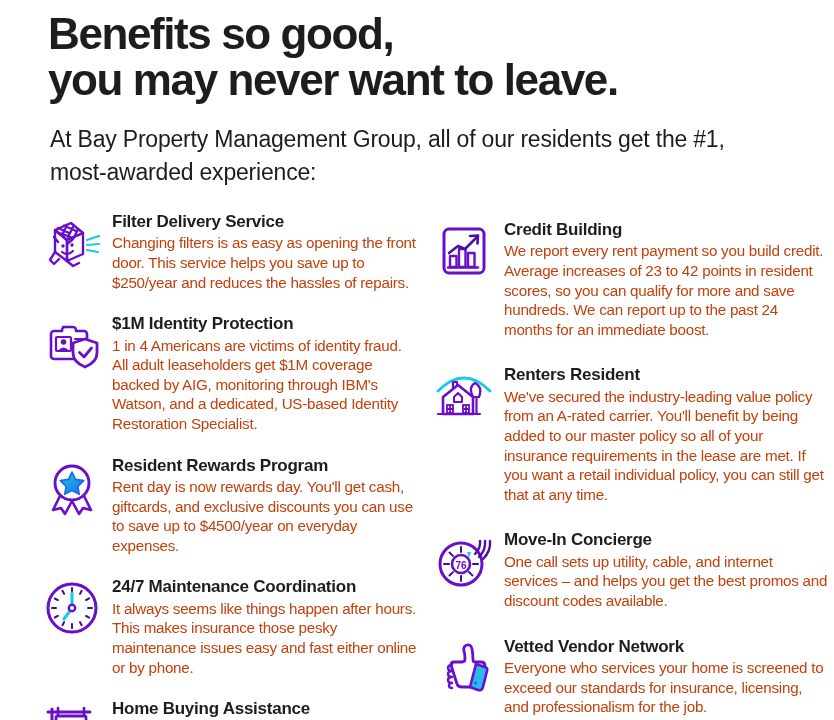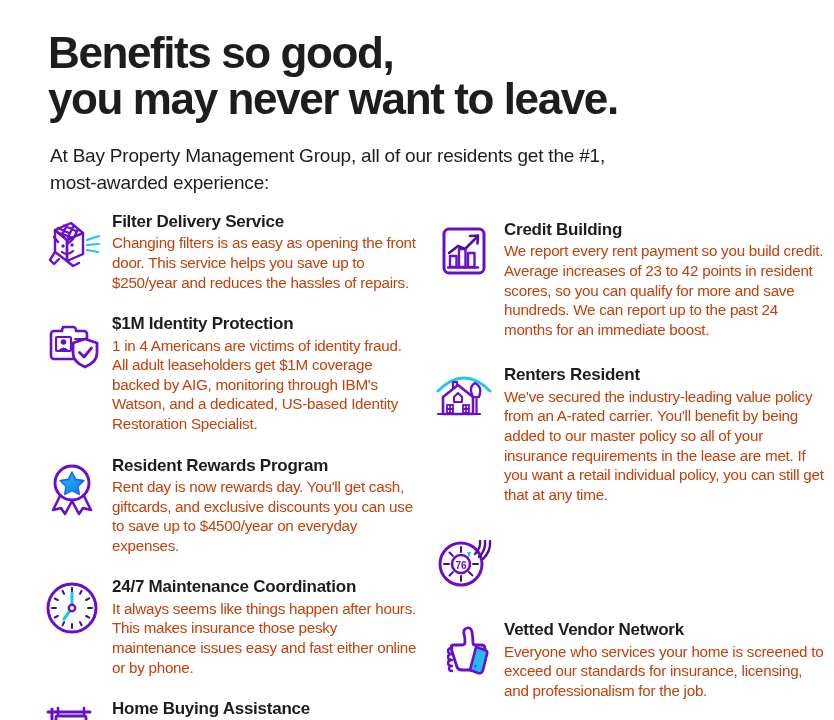--- a/index.html
+++ b/index.html
@@ -16,37 +16,37 @@
   #page {
     position: relative;
     width: 834px;
     height: 720px;
     background: #ffffff;
     padding: 0;
   }
 
   
   .headline {
-    padding: 30px 40px 0 48px;
+    padding: 11px 40px 0 48px;
   }
   .headline-line {
     font-family: "Liberation Sans", sans-serif;
     font-weight: 700;
     font-size: 44px;
     line-height: 1.04;
     letter-spacing: -1.4px;
     color: #1d1d1d;
     white-space: nowrap;
   }
   .headline-line.l2 { font-size: 44px; }
 
   
   .subhead {
     padding: 20px 40px 0 50px;
-    font-size: 19px;
+    font-size: 23px;
     line-height: 1.45;
     letter-spacing: -0.2px;
     color: #1d1d1d;
     max-width: 720px;
   }
   .subhead .sl { display: block; white-space: nowrap; }
 
   
   .columns {
     position: absolute;
@@ -297,20 +297,24 @@
             </g>
             <path d="M32 20 L36 20 L34 26 Z" fill="#19C9E8"></path>
             <g fill="none" stroke="#4B0FA8" stroke-width="2.4" stroke-linecap="round">
               <path d="M40 22 Q46 16 45 9"></path>
               <path d="M44 25 Q51 18 50 9"></path>
               <path d="M48 27 Q56 19 55 9"></path>
             </g>
             <text x="26" y="36.5" font-family="'Liberation Sans', sans-serif" font-size="10" font-weight="700" fill="#6A0FC8" text-anchor="middle">76</text>
           </svg>
         </div>
+        <div class="body">
+          <div class="b-title">Move-In Concierge</div>
+          <div class="b-text">One call sets up utility, cable, and internet services – and helps you get the best promos and discount codes available.</div>
+        </div>
       </div>
 
       <div class="benefit">
         <div class="icon-wrap">
           <svg width="58" height="58" viewBox="0 0 58 58">
             <path d="M16 26 q0 -3 3 -3 h8 q3 0 3 -3 q0 -5 -1 -8 q-1 -5 3 -6 q4 -1 5 4 q1 6 1 11 q0 2 2 2 h6 q4 0 4 4 l-2 16 q-1 5 -6 5 h-15 q-4 0 -5 -3 z" fill="#ffffff" stroke="#6A0FC8" stroke-width="2.8" stroke-linejoin="round"></path>
             <path d="M17 26 q-4 0 -4 3 q0 3 4 3 M17 32 q-4 0 -4 3 q0 3 4 3 M17 38 q-4 0 -4 3 q0 3 4 3 M17 44 q-3 0 -3 2.5 q0 2.5 3 2.5" fill="none" stroke="#6A0FC8" stroke-width="2.4" stroke-linecap="round"></path>
             <path d="M41 25 L50 28 q3 1 2 4 l-4 16 q-1 4 -5 3 l-8 -3 z" fill="#2BB8F0" stroke="#6A0FC8" stroke-width="2.6" stroke-linejoin="round"></path>
             <circle cx="40.5" cy="44" r="1.6" fill="#1B6BE8"></circle>
           </svg>

